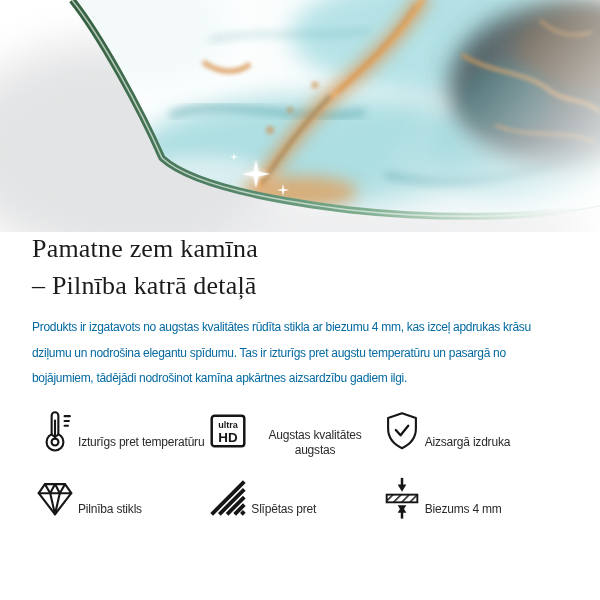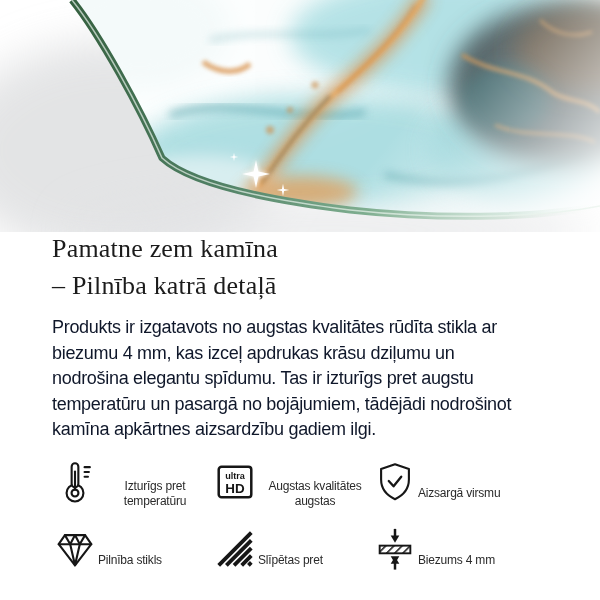--- a/index.html
+++ b/index.html
@@ -4,28 +4,28 @@
 <style>
   html,body{margin:0;padding:0;}
   body{
     width:600px;height:600px;overflow:hidden;background:#ffffff;
     font-family:"Liberation Sans", sans-serif;
     -webkit-font-smoothing:antialiased;
   }
   .stage{position:relative;width:600px;height:600px;background:#ffffff;}
   .hero{position:absolute;top:0;left:0;width:600px;height:232px;}
   .hero svg{display:block;}
-  .content{position:absolute;top:226px;left:0;right:16px;padding:0 52px;}
+  .content{position:absolute;top:226px;left:0;right:16px;padding:0 32px;}
   .title{
     font-family:"Liberation Serif", serif;font-weight:400;
     font-size:26px;line-height:37px;color:#1b1b1b;margin:4px 0 0 0;
     white-space:pre-line;letter-spacing:.2px;
   }
   .desc{
-    font-size:18px;line-height:25.5px;letter-spacing:-0.3px;color:#0f172a;
+    font-size:12px;line-height:25.5px;letter-spacing:-0.3px;color:#0369a1;
     margin:11px 0 0 0;max-width:540px;
   }
   .features{
     margin-top:13px;display:grid;grid-template-columns:1fr 1fr 1fr;row-gap:16px;
   }
   .feature{display:flex;align-items:center;text-align:center;}
   .fi{height:48px;display:flex;align-items:center;justify-content:center;}
   .fi svg{display:block;}
   .flabel{margin-top:23px;font-size:12px;line-height:15px;color:#2a2a2a;letter-spacing:-0.2px;}
 </style>
@@ -162,21 +162,21 @@
         <div class="flabel">Augstas kvalitātes augstas</div>
       </div>
 
       <div class="feature">
         <div class="fi">
           <svg width="46" height="46" viewBox="0 0 48 48">
             <path d="M24,5.5 L38.5,10.5 V21.5 C38.5,31.5 32.5,38 24,42 C15.5,38 9.5,31.5 9.5,21.5 V10.5 Z" fill="none" stroke="#161616" stroke-width="2.2" stroke-linejoin="round"></path>
             <path d="M17.5,23 L22.5,28.5 L30.5,18.5" fill="none" stroke="#161616" stroke-width="2.4" stroke-linecap="round" stroke-linejoin="round"></path>
           </svg>
         </div>
-        <div class="flabel">Aizsargā virsmu</div>
+        <div class="flabel">Aizsargā izdruka</div>
       </div>
 
       <div class="feature">
         <div class="fi">
           <svg width="46" height="46" viewBox="0 0 48 48">
             <g fill="none" stroke="#161616" stroke-width="2.2" stroke-linejoin="round" stroke-linecap="round">
               <path d="M13.5,9.5 H34.5 L41,19 L24,41 L7,19 Z"></path>
               <path d="M7,19 H41"></path>
               <path d="M13.5,9.5 L19,19 L24,41 L29,19 L34.5,9.5"></path>
               <path d="M24,9.5 L19,19"></path>

